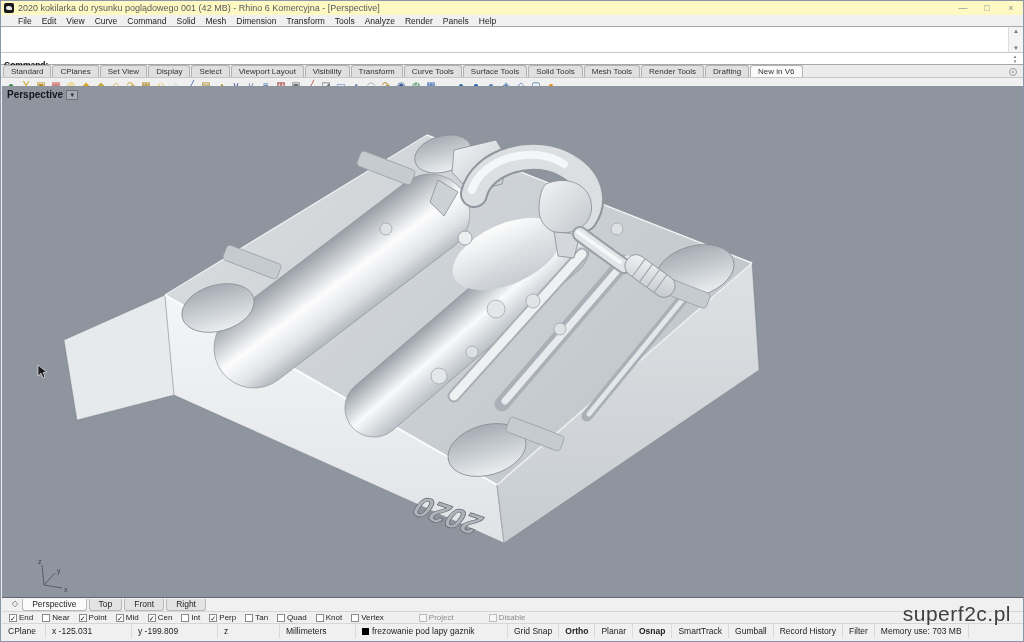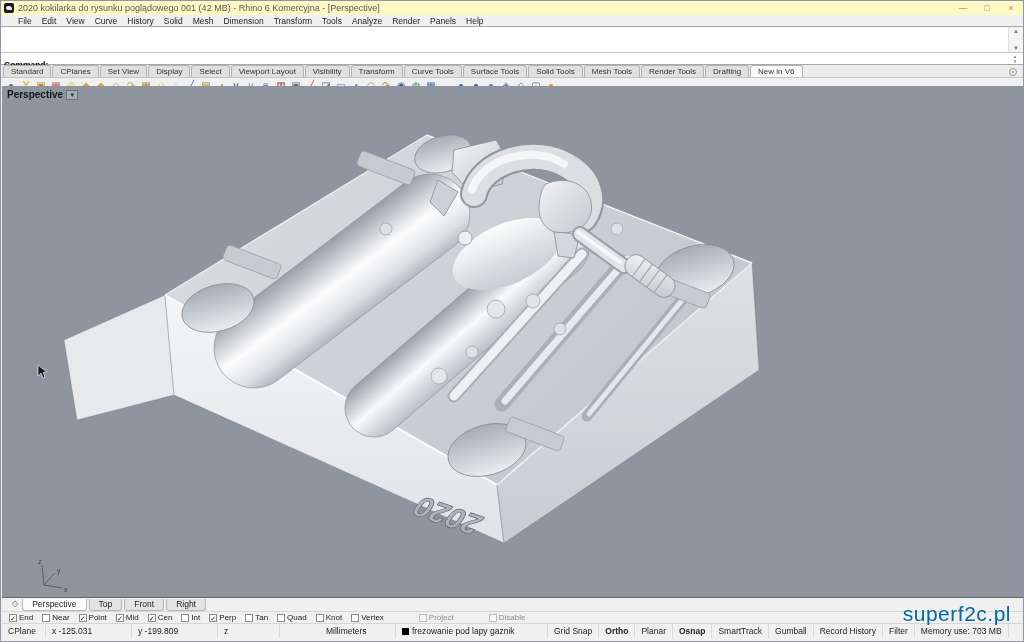--- a/index.html
+++ b/index.html
@@ -58,27 +58,27 @@
   .checkbox { width:8px; height:8px; background:#fff; border:1px solid #8a8a8a; font-size:7px; line-height:7px; text-align:center; color:#1a1a1a; }
   .checkbox.checked::after { content:"✓"; }
   .os-label { font-size:8px; color:#222; white-space:nowrap; }
 
   .status-bar { height:14px; display:flex; align-items:stretch; background:#f0f0f0; font-size:8.5px; color:#222; }
   .sb-cell { display:flex; align-items:center; gap:3px; padding:0 6px; border-right:1px solid #dadada; white-space:nowrap; }
   .sb-left .sb-cell:nth-of-type(1){ width:44px; }
   .sb-left .sb-cell:nth-of-type(2){ width:86px; }
   .sb-left .sb-cell:nth-of-type(3){ width:86px; }
   .sb-left .sb-cell:nth-of-type(4){ width:62px; }
-  .sb-left .sb-cell:nth-of-type(5){ width:76px;margin-left:40px; }
+  .sb-left .sb-cell:nth-of-type(5){ width:76px; }
   .sb-left, .sb-right { display:flex; align-items:stretch; }
   .sb-cell.bold .sb-cell-label { font-weight:bold; }
   .layer-cell { width:152px; }
   .swatch { width:7px; height:7px; flex:0 0 auto; }
 
-  .watermark { position:absolute; right:12px; bottom:15px; font-size:21px; color:#0369a1; z-index:20; pointer-events:none; letter-spacing:0.5px; }
+  .watermark { position:absolute; right:12px; bottom:15px; font-size:21px; color:#404040; z-index:20; pointer-events:none; letter-spacing:0.5px; }
 </style>
 </head>
 <body>
 
 <div id="app">
 
   <div class="title-bar">
     <span class="app-icon"></span>
     <span class="title-text">2020 kokilarka do rysunku poglądowego 001 (42 MB) - Rhino 6 Komercyjna - [Perspective]</span>
     <span class="win-controls">
@@ -94,21 +94,21 @@
   <div class="menu-bar">
 
       <span class="menu-item">File</span>
 
       <span class="menu-item">Edit</span>
 
       <span class="menu-item">View</span>
 
       <span class="menu-item">Curve</span>
 
-      <span class="menu-item">History</span>
+      <span class="menu-item">Command</span>
 
       <span class="menu-item">Solid</span>
 
       <span class="menu-item">Mesh</span>
 
       <span class="menu-item">Dimension</span>
 
       <span class="menu-item">Transform</span>
 
       <span class="menu-item">Tools</span>

